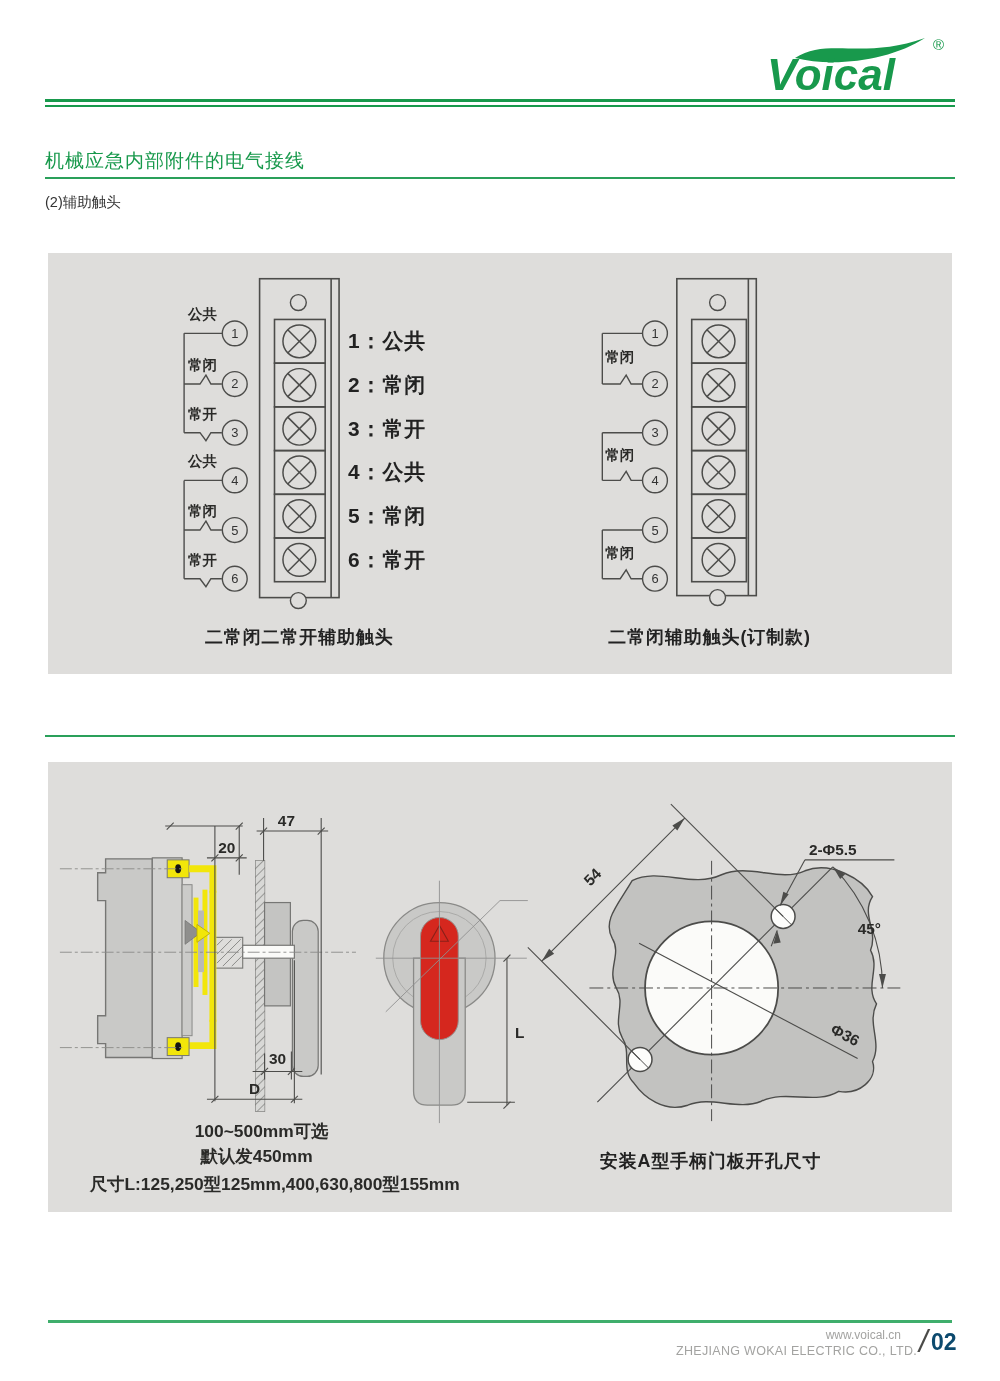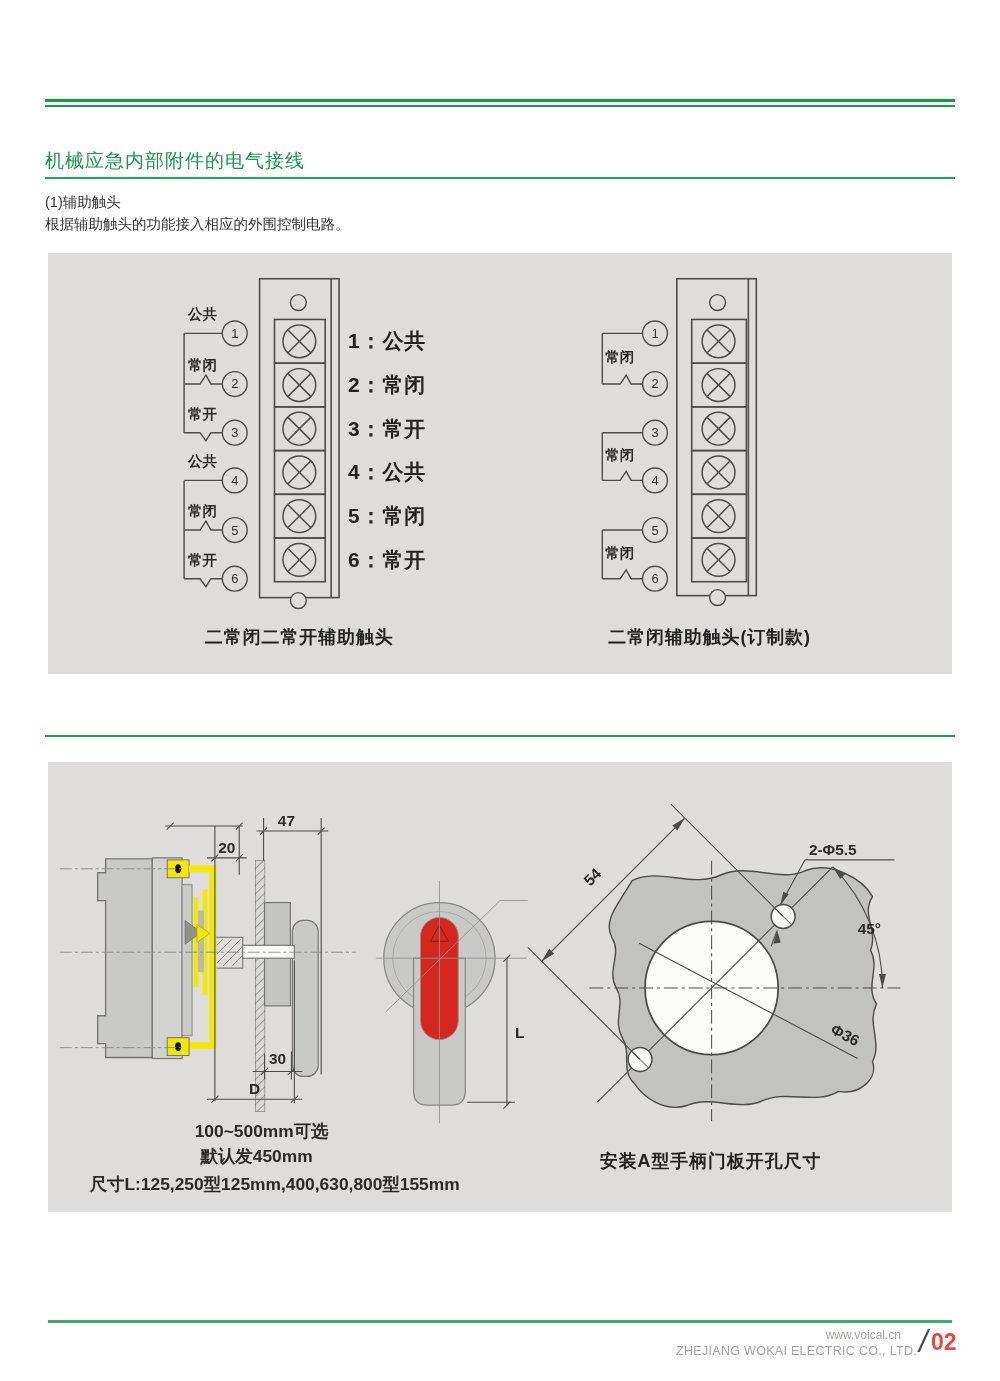--- a/index.html
+++ b/index.html
@@ -17,37 +17,43 @@
   .t-num{font-size:13px;fill:#333;}
   .t-side{font-size:14.5px;font-weight:600;fill:#2a2a28;}
   .t-desc{font-size:21px;font-weight:600;fill:#222;letter-spacing:1px;}
   .t-cap{font-size:18px;font-weight:700;fill:#222;letter-spacing:1px;}
   .t-dim{font-size:15.5px;font-weight:600;fill:#2a2a28;}
   .t-note{font-size:17.5px;font-weight:600;fill:#2a2a28;}
   .ft-line{left:48px;top:1320px;width:904px;height:3px;background:#3fae6c;}
   .ft-site{right:99px;top:1328px;font-size:12px;color:#a3a3a1;text-align:left;}
   .ft-co{right:83px;top:1344px;font-size:12.5px;color:#a3a3a1;letter-spacing:.3px;}
   .ft-slash{left:919px;top:1324px;font-size:31px;color:#4a4a48;font-style:italic;}
-  .ft-page{left:931px;top:1329px;font-size:23px;font-weight:700;color:#ef4444;}
+  .ft-page{left:931px;top:1329px;font-size:23px;font-weight:700;color:#0c4a6e;}
   .logo-box{left:765px;top:32px;width:195px;height:70px;}
 </style>
 </head>
 <body>
 
 <div class="page">
 
 
+  <div class="abs logo-box">
+    <svg width="195" height="70" viewBox="0 0 195 70">
+      <path d="M30,26 C62,5 98,28 160,6 C126,28 70,36 30,26 Z" fill="#18994c"></path>
+      <text x="2" y="58" font-size="44" font-weight="700" font-style="italic" fill="#18994c">Voical</text>
+      <text x="168" y="18" font-size="15" fill="#18994c">®</text>
+    </svg>
+  </div>
 
   <div class="abs rule" style="top:99px"></div>
   <div class="abs rule" style="top:104.5px"></div>
 
   <div class="abs sec-head" style="top:148px">机械应急内部附件的电气接线</div>
   <div class="abs sec-underline" style="top:177px"></div>
-  <div class="abs body-text" style="top:193px">(1)辅助触头</div>
-  <div class="abs body-text" style="top:215px">根据辅助触头的功能接入相应的外围控制电路。</div>
+  <div class="abs body-text" style="top:193px">(2)辅助触头</div>
 
   <div class="abs panel" style="top:253px;height:421px">
     <svg width="904" height="421" viewBox="0 0 910 420">
 
       <g stroke="#4c4c4a" fill="none" stroke-width="1.6">
         <rect x="213" y="24" width="80" height="321"></rect>
         <line x1="285" y1="24" x2="285" y2="345"></line>
         <circle cx="252" cy="48" r="8" fill="#dedddb" stroke-width="1.4"></circle>
         <circle cx="252" cy="348" r="8" fill="#dedddb" stroke-width="1.4"></circle>
         <rect x="228" y="65" width="51" height="44"></rect>

